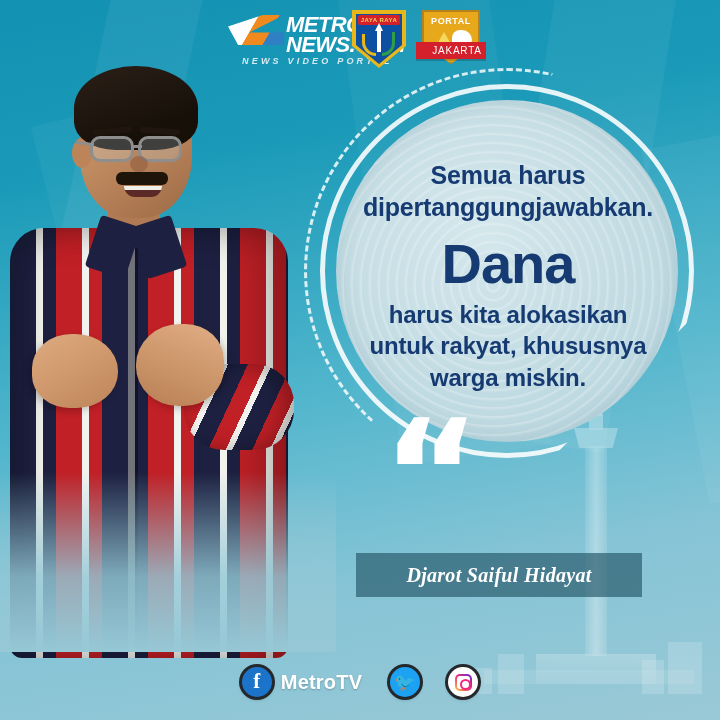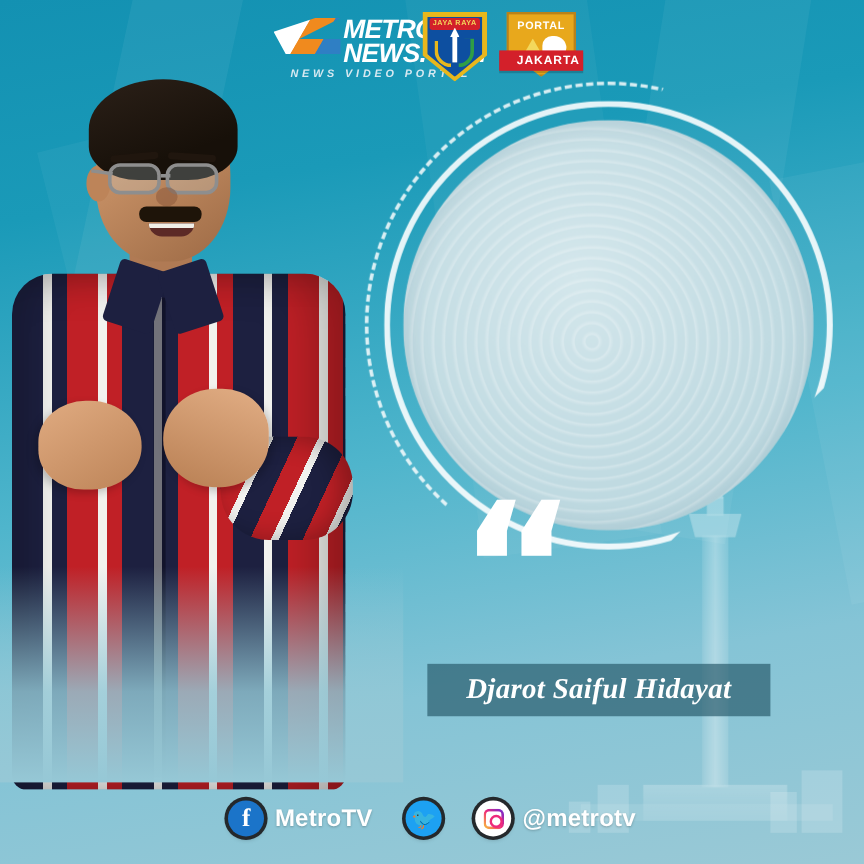--- a/index.html
+++ b/index.html
@@ -76,21 +76,21 @@
     line-height:1; letter-spacing:-6px; user-select:none;
   }
 
   
   #nameplate {
     position:absolute; left:356px; top:553px; width:286px; height:44px;
     background:rgba(37,86,103,.66); display:flex; align-items:center; justify-content:center;
   }
   #nameplate span {
     font-family:"Liberation Serif", serif; font-style:italic; font-weight:bold;
-    font-size:24px; color:#ffffff; letter-spacing:.3px;
+    font-size:20px; color:#ffffff; letter-spacing:.3px;
   }
 
   
   #person { position:absolute; left:-12px; top:52px; width:348px; height:600px; }
   #person .neck { position:absolute; left:120px; top:150px; width:52px; height:48px; background:#b07a54; border-radius:10px;}
   #person .torso {
     position:absolute; left:22px; top:176px; width:278px; height:430px; border-radius:34px 34px 12px 12px;
     background:
       repeating-linear-gradient(90deg,
         #1d2040 0px,#1d2040 26px,
@@ -211,21 +211,21 @@
   }
   #pilihan-logo .mon { position:absolute; left:20px; top:22px; width:16px; height:14px; background:#f3d85c;
     clip-path:polygon(50% 0,100% 100%,0 100%); }
   #pilihan-logo .hand { position:absolute; left:36px; top:20px; width:20px; height:16px; background:#fff;
     border-radius:8px 10px 6px 4px; }
   #pilihan-logo .banner {
     position:absolute; left:0; top:32px; width:70px; height:17px; background:#d3202a;
     display:flex; align-items:center; justify-content:center;
     box-shadow:0 2px 0 rgba(0,0,0,.18);
   }
-  #pilihan-logo .banner span { color:#fff; font-size:10px; font-weight:bold; letter-spacing:.8px;margin-left:12px; }
+  #pilihan-logo .banner span { color:#fff; font-size:10px; font-weight:normal; letter-spacing:.8px;margin-left:12px; }
 
   
   #social { position:absolute; left:0; bottom:18px; width:720px; height:40px;
     display:flex; align-items:center; justify-content:center; gap:12px; }
   .soc { display:flex; align-items:center; gap:9px; }
   .soc + .soc { margin-left:16px; }
   .soc-ic { width:30px; height:30px; border-radius:50%; position:relative;
     box-shadow:0 0 0 3px #24282b, 0 2px 4px rgba(0,0,0,.35); display:flex; align-items:center; justify-content:center; }
   .soc-ic.fb { background:#1b74c9; }
   .soc-ic.fb .g { color:#fff; font-weight:bold; font-size:21px; font-family:"Liberation Serif",serif; line-height:1; margin-top:-1px;}
@@ -292,20 +292,28 @@
     <div class="handR"></div>
     <div class="fade"></div>
   </div>
 
   <div id="circle-wrap">
     <div id="circle-panel"></div>
     <div id="ring-solid"></div>
     <div id="ring-dashed"></div>
   </div>
 
+  <div id="quote">
+    <div class="ln l1">Semua harus</div>
+    <div class="ln l2">dipertanggungjawabkan.</div>
+    <div class="ln big">Dana</div>
+    <div class="ln l3">harus kita alokasikan</div>
+    <div class="ln l4">untuk rakyat, khususnya</div>
+    <div class="ln l5">warga miskin.</div>
+  </div>
 
   <div id="quotemark">“</div>
 
   <div id="nameplate">
     <span>Djarot Saiful Hidayat</span>
   </div>
 
   <div id="header">
 
     <div id="metro-logo">
@@ -349,17 +357,16 @@
     <div class="soc">
       <span class="soc-ic tw">
         <span class="g">🐦</span>
       </span>
     </div>
 
     <div class="soc">
       <span class="soc-ic ig">
         <span class="g"></span>
       </span>
-      <span class="soc-tx">@metrotv</span>
     </div>
   </div>
 
 </div>
 
 </body></html>

